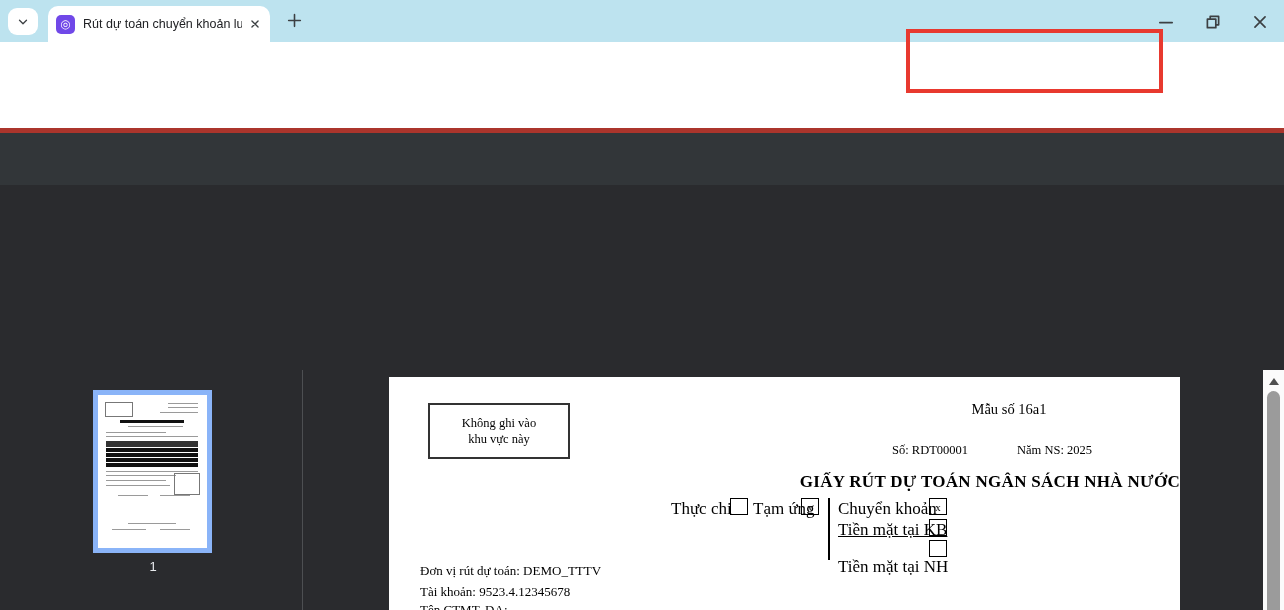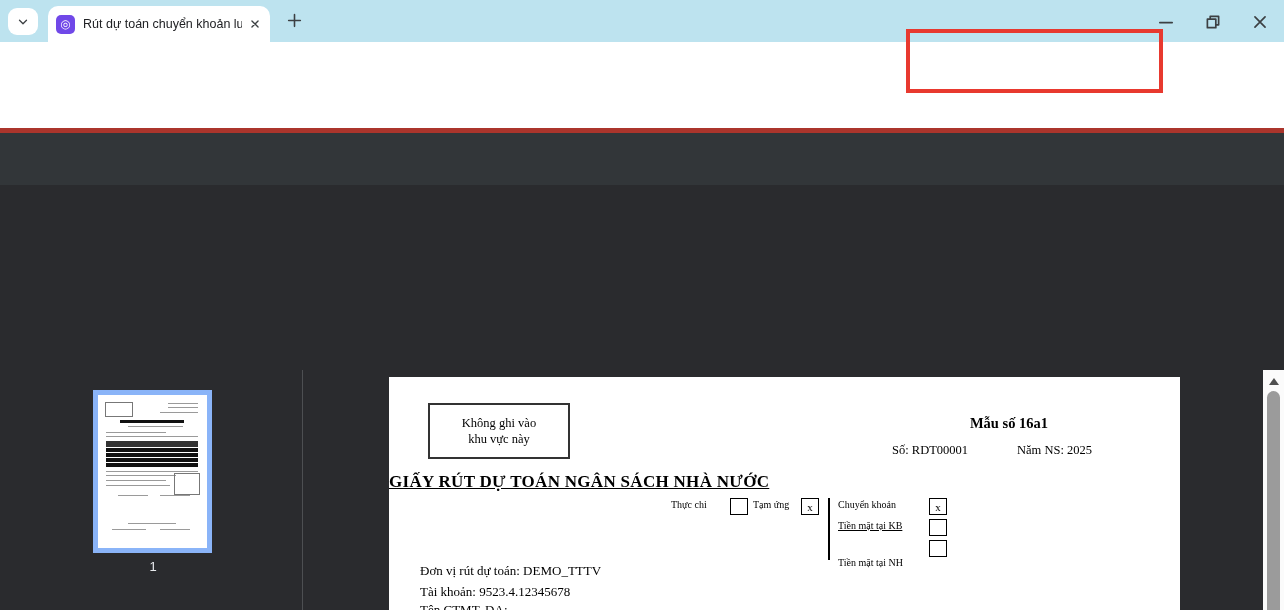--- a/index.html
+++ b/index.html
@@ -62,27 +62,27 @@
   .tbox{position:absolute;border:1px solid #777;}
 
   .scrollbar{left:1263px;top:185px;width:21px;height:425px;background:#fbfbfb;}
   .sb-arrow{left:1269px;top:193px;width:0;height:0;border-left:5px solid transparent;border-right:5px solid transparent;border-bottom:7px solid #505050;}
   .sb-thumb{left:1267px;top:206px;width:13px;height:404px;background:#9b9b9b;border-radius:7px;}
 
   
   .page{left:389px;top:192px;width:791px;height:418px;background:#fff;color:#000;font-family:"Liberation Serif",serif;overflow:hidden;}
   .page .abs{position:absolute;}
   .nowrite{left:39px;top:26px;width:138px;height:52px;border:2px solid #333;display:flex;flex-direction:column;align-items:center;justify-content:center;font-size:12.5px;line-height:1.3;}
-  .form-no{left:520px;top:24px;width:200px;text-align:center;font-size:14.5px;font-weight:bold;margin-top:14px;}
+  .form-no{left:520px;top:24px;width:200px;text-align:center;font-size:14.5px;font-weight:normal;}
   .form-sym{left:520px;top:43px;width:200px;text-align:center;font-size:14.5px;font-weight:bold;}
   .doc-no{left:503px;top:66px;font-size:12.5px;}
   .doc-year{left:628px;top:66px;font-size:12.5px;}
-  .doc-title{left:0;top:95px;width:791px;text-align:left;font-size:17px;font-weight:bold;letter-spacing:.3px;text-decoration:underline;}
+  .doc-title{left:0;top:95px;width:791px;text-align:right;font-size:17px;font-weight:bold;letter-spacing:.3px;}
   .chk{position:absolute;width:16px;height:15px;border:1px solid #000;font-size:11px;display:flex;align-items:center;justify-content:center;font-family:"Liberation Serif",serif;}
-  .chklabel{position:absolute;font-size:10px;}
+  .chklabel{position:absolute;font-size:17px;}
   .chkdiv{left:439px;top:121px;width:1.5px;height:62px;background:#000;}
   .bodyline{position:absolute;font-size:13px;white-space:nowrap;}
   .dots{position:absolute;border-bottom:1.5px dotted #444;height:12px;}
 
   .annotation{left:906px;top:29px;width:257px;height:64px;border:4px solid #e8392f;box-sizing:border-box;pointer-events:none;z-index:50;}
 </style>
 </head>
 <body>
 
 <div id="root">

